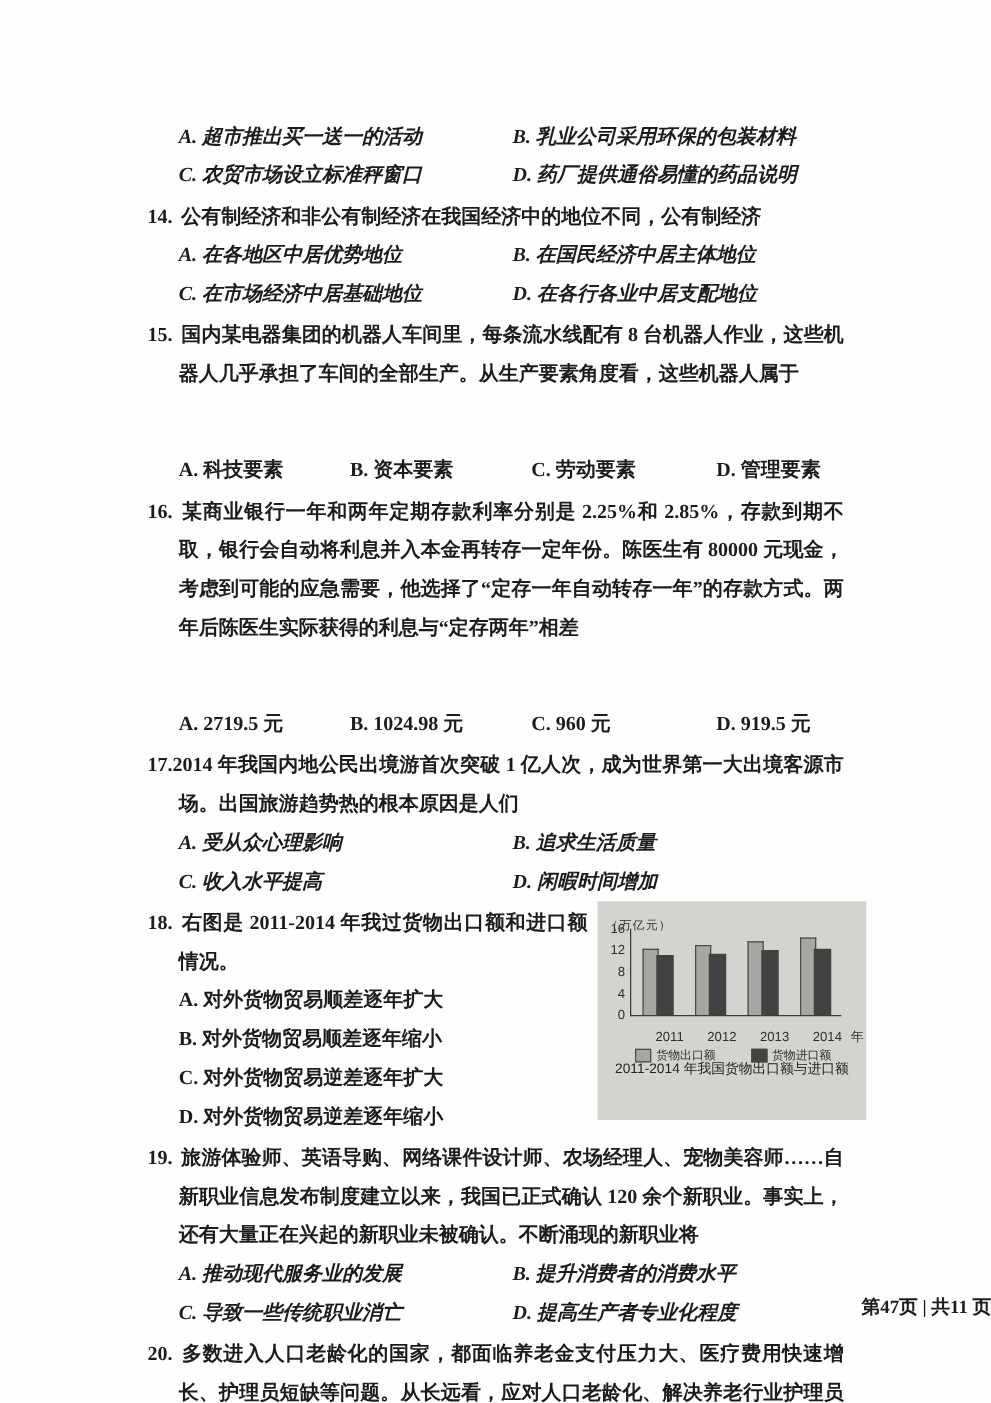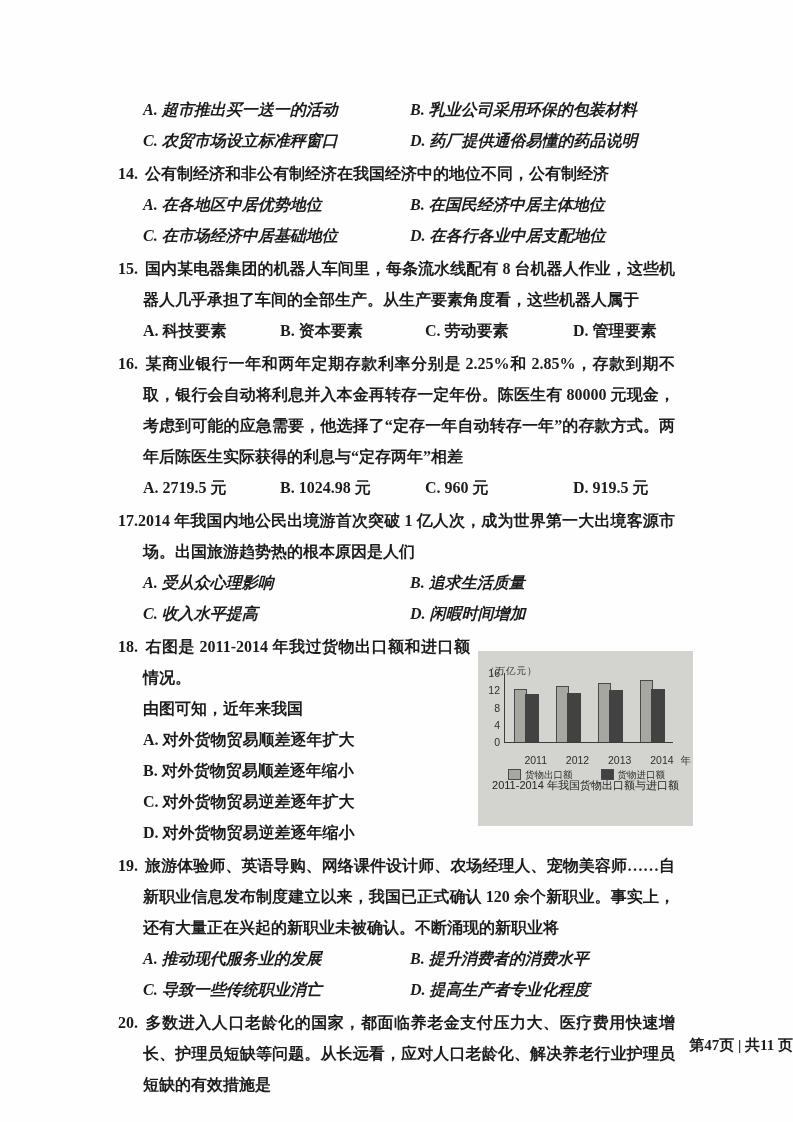--- a/index.html
+++ b/index.html
@@ -10,24 +10,24 @@
   }
   .content {
     position:absolute; left:118px; top:94px; width:557px;
     font-size:16px; line-height:31px;
   }
   .q { margin:0 0 2px 0; }
   .stem { padding-left:25px; text-indent:-25px; text-align:justify; }
   .qnum { padding-right:7px; }
   .qnum.tight { padding-right:0; }
   .opts2 { display:grid; grid-template-columns:267px 1fr; padding-left:25px;font-style:italic; }
-  .opts4 { display:grid; grid-template-columns:137px 145px 148px 1fr; padding-left:25px; }
+  .opts4 { display:grid; grid-template-columns:137px 145px 148px 1fr; padding-left:25px;margin-top:46px; }
   .opt1 { padding-left:25px; }
   
-  .q18wrap { display:flex; width:575px; align-items:center; }
+  .q18wrap { display:flex; width:575px; align-items:flex-start; }
   .q18left { width:352px; }
   
   .chart-fig {
     position:relative; width:215px; height:175px; margin-left:8px; margin-top:-2px;
     background:#d3d3cf; flex:none;
     font-family:"Liberation Sans","DejaVu Sans",sans-serif;
     font-weight:400; color:#2e2e2e;
   }
   .c-ylab { position:absolute; left:7px; top:4px; font-size:9.5px; letter-spacing:1px; }
   .c-plot {
@@ -128,21 +128,20 @@
         <span>D. 闲暇时间增加</span>
       </div>
     </div>
 
     <div class="q">
       <div class="q18wrap">
         <div class="q18left">
           <div class="stem">
             <span class="qnum">18.</span><span>右图是 2011-2014 年我过货物出口额和进口额情况。</span>
           </div>
-          <div class="opt1">由图可知，近年来我国</div>
           <div class="opt1">A.  对外货物贸易顺差逐年扩大</div>
           <div class="opt1">B.  对外货物贸易顺差逐年缩小</div>
           <div class="opt1">C.  对外货物贸易逆差逐年扩大</div>
           <div class="opt1">D.  对外货物贸易逆差逐年缩小</div>
         </div>
 
         <div class="chart-fig">
           <div class="c-ylab">（万亿元）</div>
           <div>
               <div class="c-ytick" style="top: 15px;">16</div>

